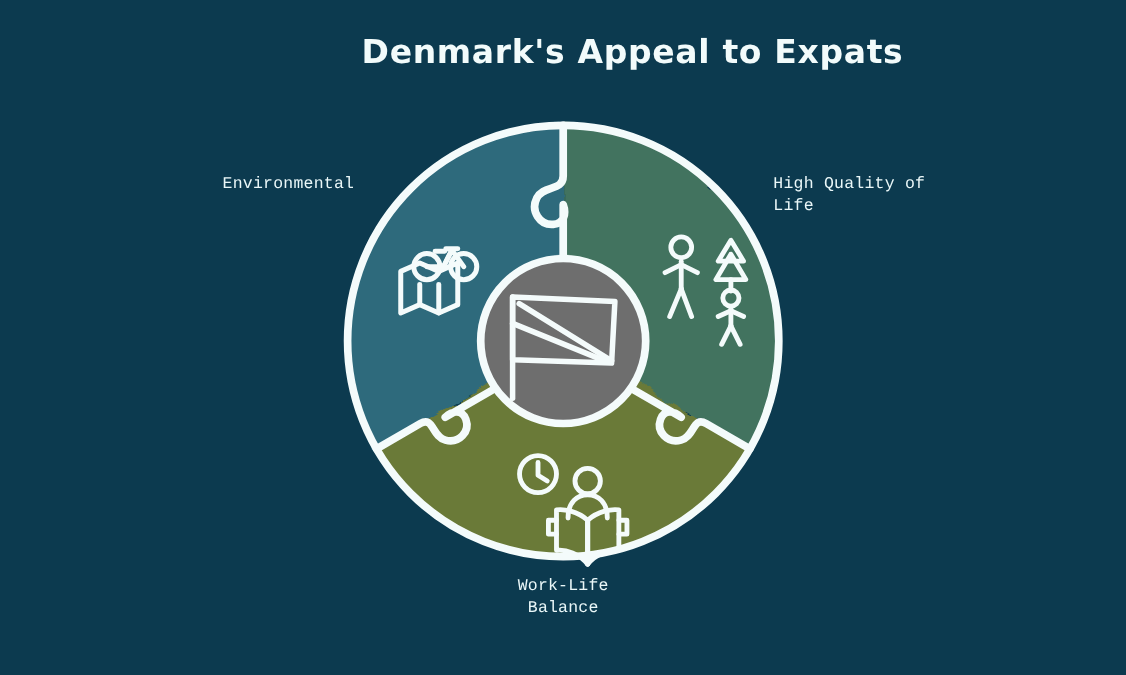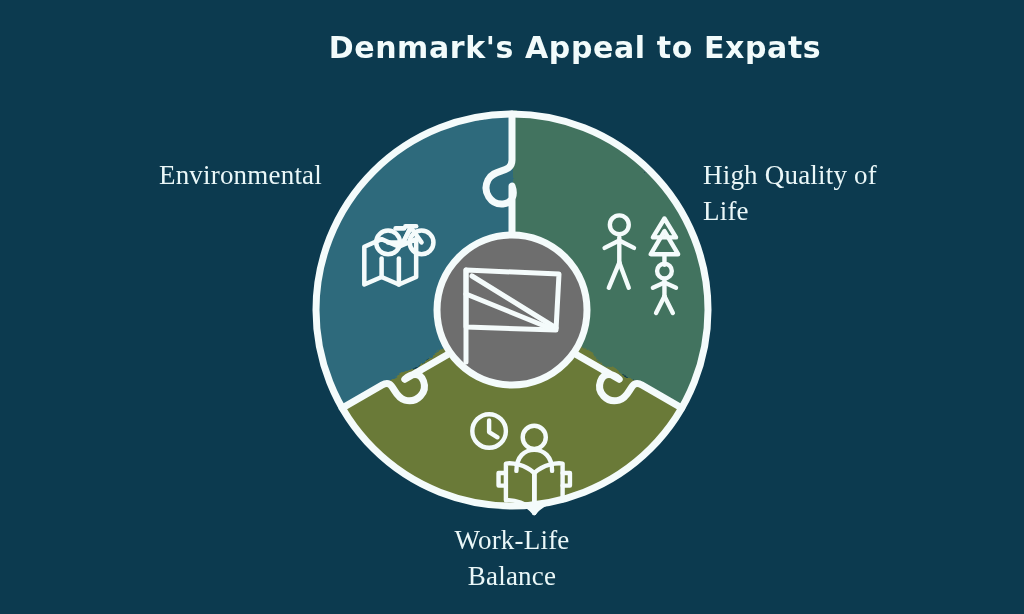--- a/index.html
+++ b/index.html
@@ -28,22 +28,22 @@
     color: #f2fbfb;
     font-family: "DejaVu Sans", sans-serif;
     font-size: 30px;
     font-weight: bold;
     letter-spacing: 0.6px;
     padding-left: 47px;
   }
   .side-label {
     position: absolute;
     color: #eaf7f8;
-    font-family: Liberation Serif, serif;
-    font-size: 27px;
+    font-family: Liberation Mono, monospace;
+    font-size: 15px;
     font-weight: 400;
     line-height: 1.32;
     letter-spacing: 0.2px;
   }
   #label-left {
     left: 60px;
     top: 158px;
     width: 262px;
     text-align: right;
   }

